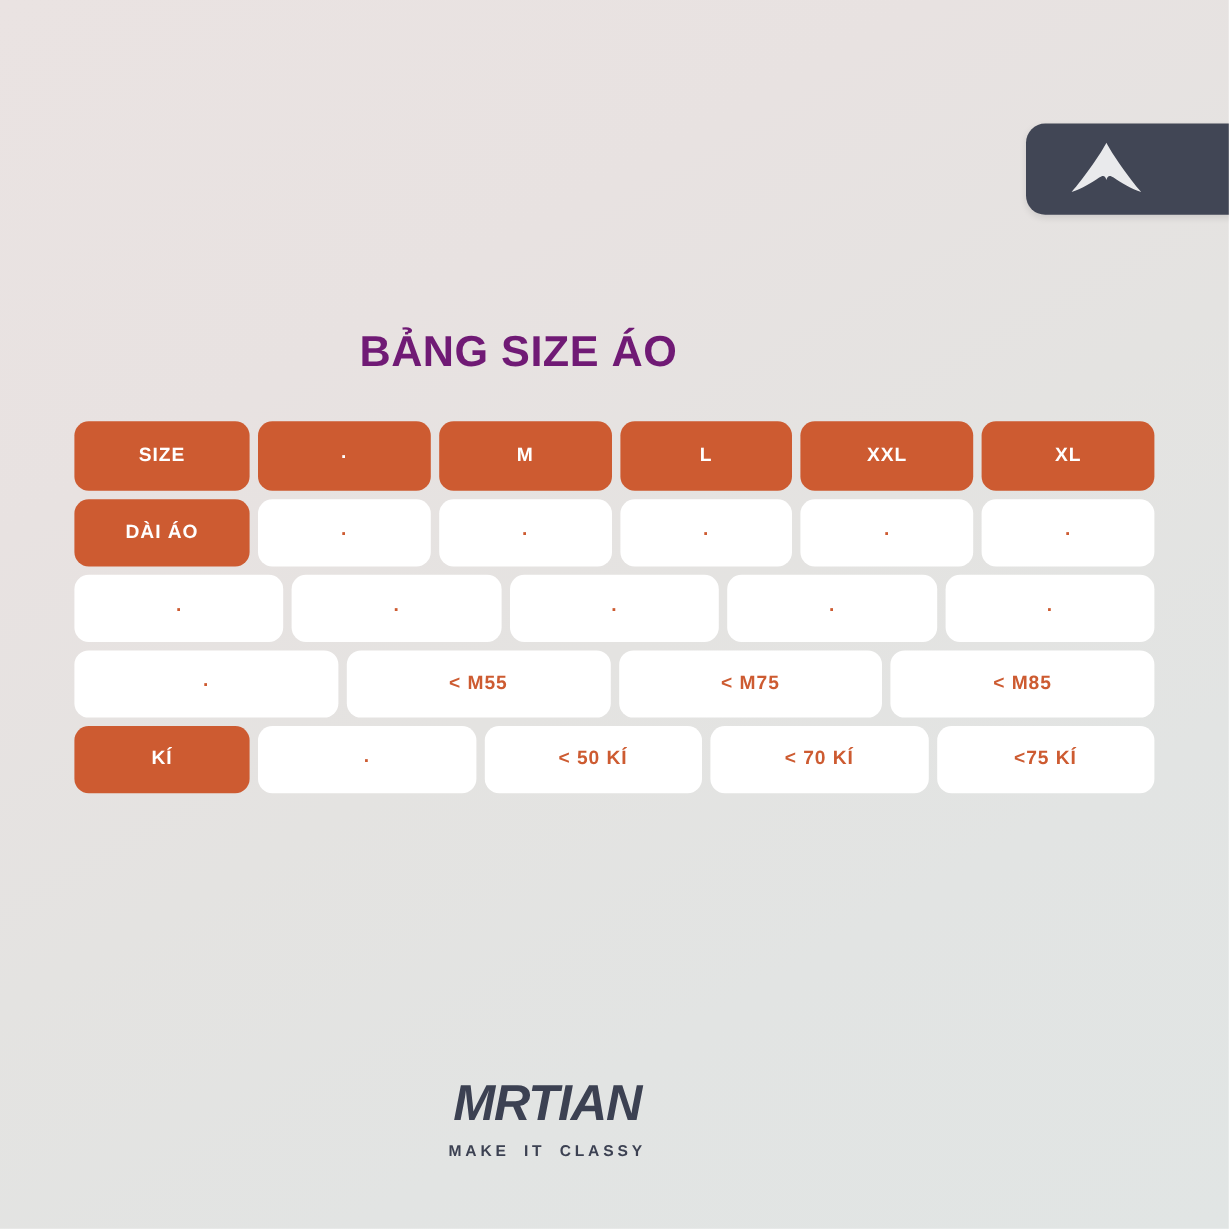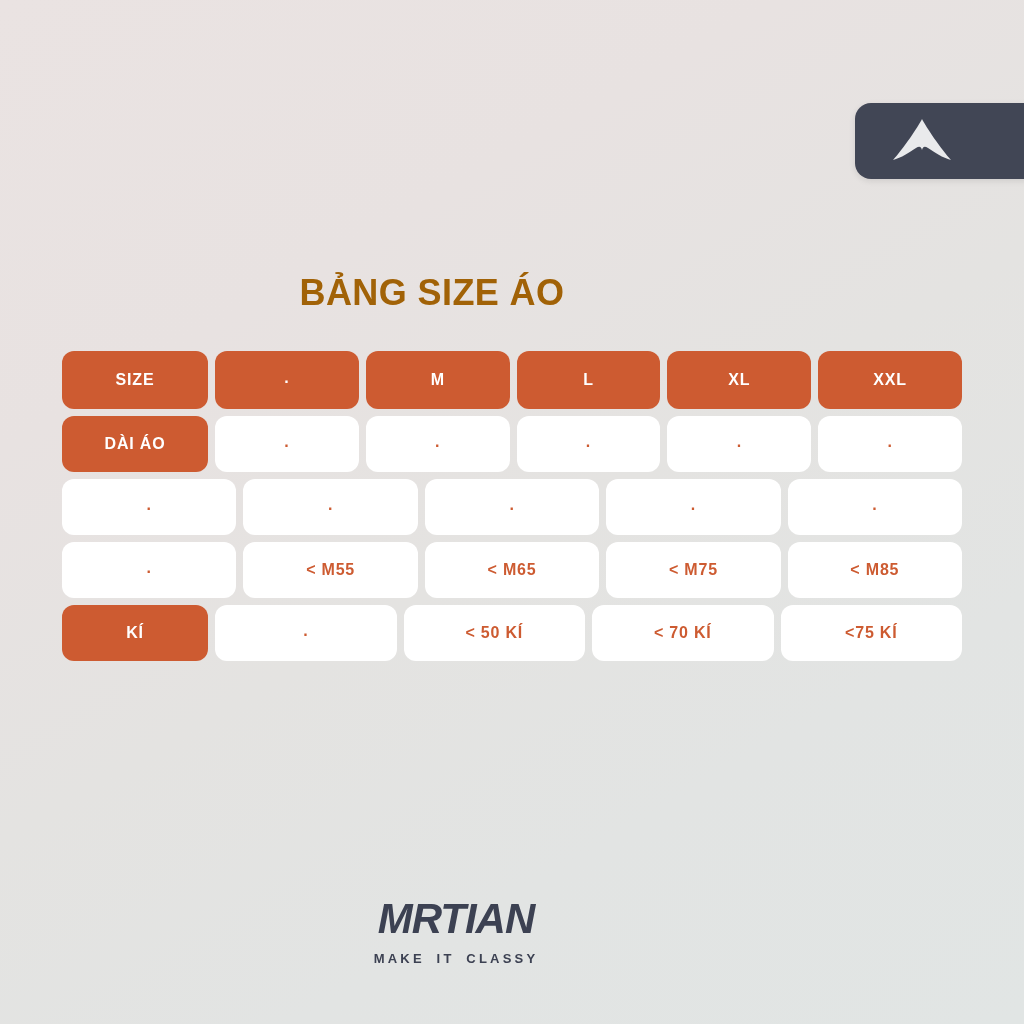--- a/index.html
+++ b/index.html
@@ -37,21 +37,21 @@
   
   .title {
     position: absolute;
     left: 0;
     top: 272px;
     width: 864px;
     text-align: center;
     font-size: 36px;
     font-weight: 700;
     letter-spacing: 0.4px;
-    color: #a16207;
+    color: #701a75;
   }
 
   
   .size-table {
     position: absolute;
     left: 62px;
     top: 351px;
     width: 900px;
   }
   .trow {
@@ -131,22 +131,22 @@
 
 <div class="title">BẢNG SIZE ÁO</div>
 
 <div class="size-table">
 
   <div class="trow head">
     <div class="cell label">SIZE</div>
     <div class="cell value dot">.</div>
     <div class="cell value">M</div>
     <div class="cell value">L</div>
+    <div class="cell value">XXL</div>
     <div class="cell value">XL</div>
-    <div class="cell value">XXL</div>
   </div>
 
   <div class="trow body">
     <div class="cell label">DÀI ÁO</div>
     <div class="cell value dot">.</div>
     <div class="cell value dot">.</div>
     <div class="cell value dot">.</div>
     <div class="cell value dot">.</div>
     <div class="cell value dot">.</div>
   </div>
@@ -155,21 +155,20 @@
     <div class="cell value dot">.</div>
     <div class="cell value dot">.</div>
     <div class="cell value dot">.</div>
     <div class="cell value dot">.</div>
     <div class="cell value dot">.</div>
   </div>
 
   <div class="trow body">
     <div class="cell value dot">.</div>
     <div class="cell value">&lt; M55</div>
-    <div class="cell value">&lt; M65</div>
     <div class="cell value">&lt; M75</div>
     <div class="cell value">&lt; M85</div>
   </div>
 
   <div class="trow body">
     <div class="cell label">KÍ</div>
     <div class="cell value dot">.</div>
     <div class="cell value">&lt; 50 KÍ</div>
     <div class="cell value">&lt; 70 KÍ</div>
     <div class="cell value">&lt;75 KÍ</div>

